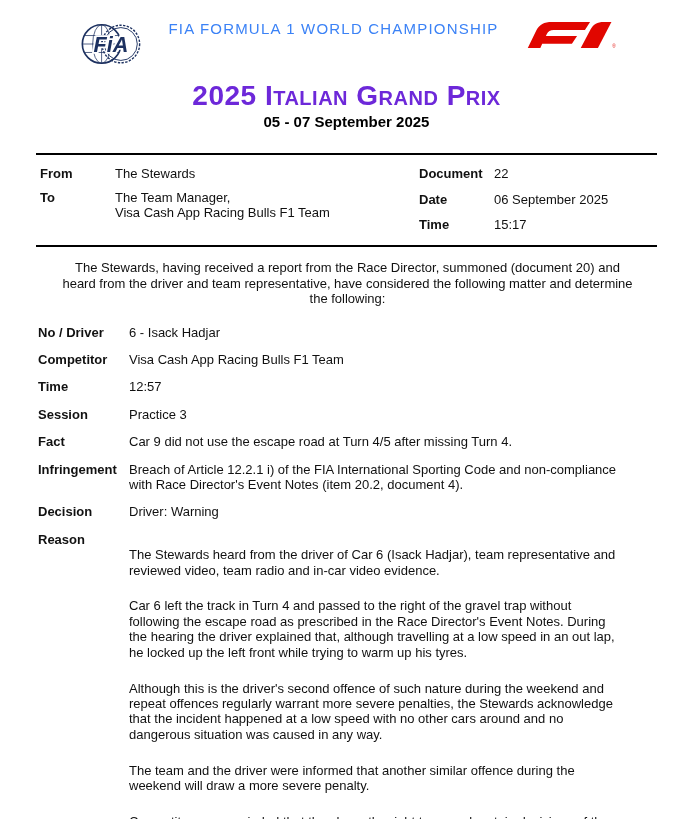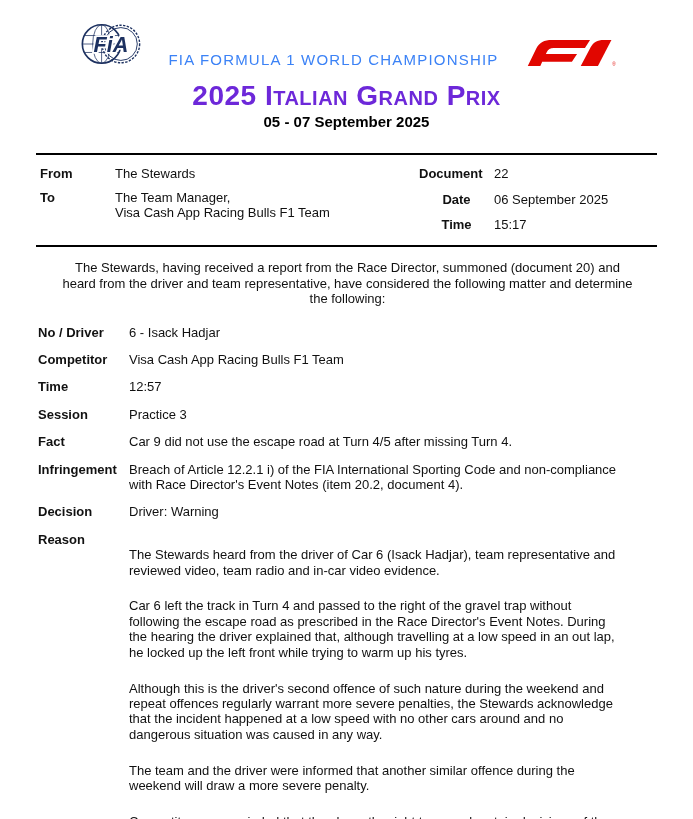--- a/index.html
+++ b/index.html
@@ -7,21 +7,21 @@
   .page {
     width: 693px; height: 819px;
     background: #ffffff;
     font-family: "Liberation Sans", sans-serif;
     color: #111111;
     overflow: hidden;
     position: relative;
   }
   
   .header {
-    display: flex; align-items: flex-end;
+    display: flex; align-items: flex-start;
     padding: 20px 76px 0 80px;
   }
   .fia-logo-wrap { width: 62px; height: 48px; flex: 0 0 auto; }
   .championship {
     flex: 1 1 auto; text-align: center;
     font-size: 15px; letter-spacing: 1.2px;
     color: #3b82f6; font-weight: 400;
     white-space: nowrap;
   }
   .f1-logo-wrap { width: 92px; height: 30px; flex: 0 0 auto; }
@@ -44,21 +44,21 @@
     border-top: 2px solid #000;
     border-bottom: 2px solid #000;
     padding: 11px 0 13px 4px;
     display: flex;
     font-size: 13px;
   }
   .meta-left { flex: 1 1 auto; }
   .meta-right { flex: 0 0 238px; }
   .meta-row { display: flex; }
   .meta-row + .meta-row { margin-top: 8px; }
-  .meta-right .meta-row + .meta-row { margin-top: 10px; text-align: center; }
+  .meta-right .meta-row + .meta-row { margin-top: 10px; }
   .meta-label { font-weight: bold; width: 75px; flex: 0 0 auto; }
   .meta-value { white-space: pre-line; line-height: 1.18; }
   
   .intro {
     margin: 13px 36px 0 38px;
     font-size: 13px; line-height: 15.4px;
     white-space: pre-line;
     text-align: center;
   }
   .detail-row {

